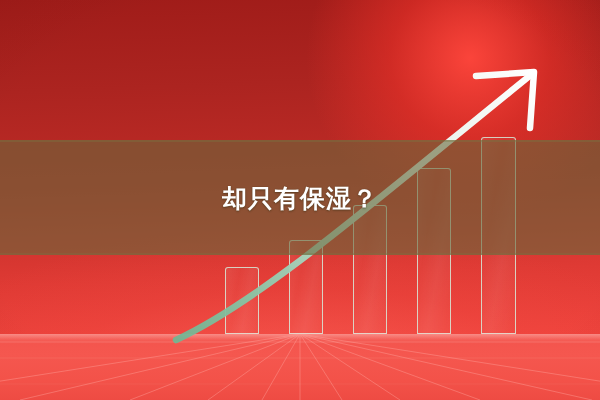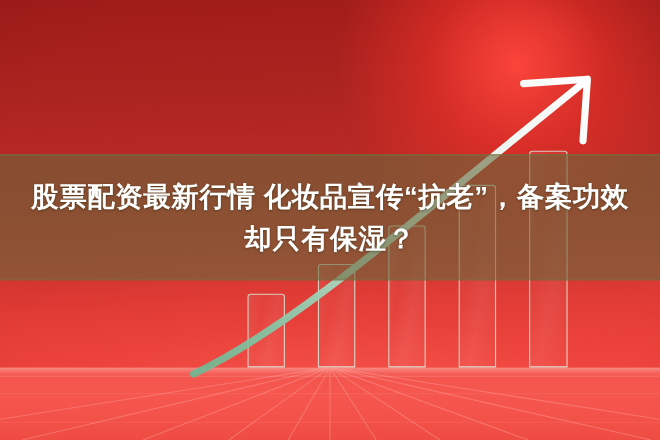--- a/index.html
+++ b/index.html
@@ -220,17 +220,16 @@
       </g>
     </svg>
   </div>
 
   <div class="band" style="top: 140px; height: 115px; background: rgba(104, 104, 58, 0.6);">
     <div class="band-edge-top"></div>
     <div class="band-edge-bottom"></div>
   </div>
 
   <div class="headline" style="top: 140px; height: 115px;">
-    <div class="headline-line line1">股票配资最新行情 化妆品宣传“抗老”，备案功效</div>
     <div class="headline-line line2">却只有保湿？</div>
   </div>
 
 </div>
 
 </body></html>

